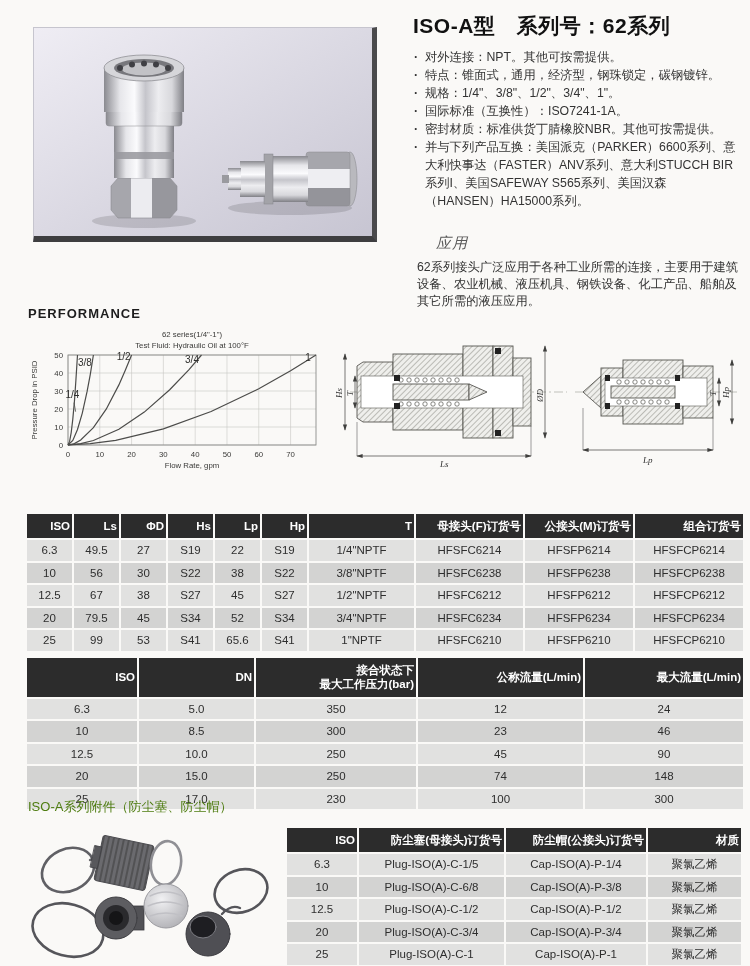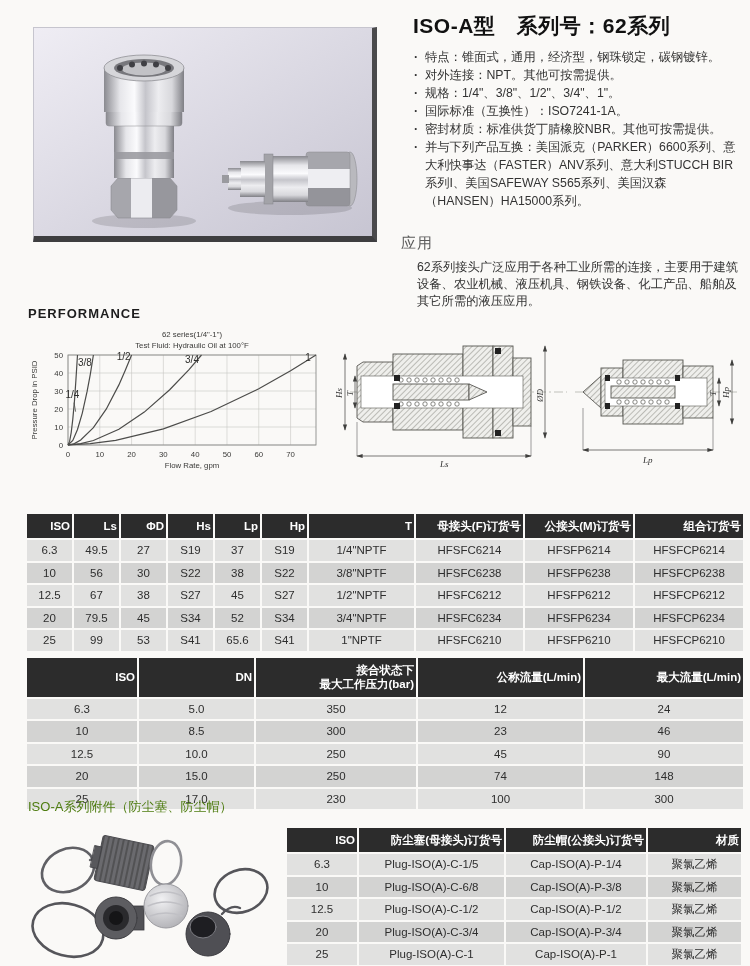--- a/index.html
+++ b/index.html
@@ -6,21 +6,21 @@
   .page{position:relative;width:750px;height:966px;background:#faf9f7;overflow:hidden;
         font-family:"Liberation Sans","DejaVu Sans",sans-serif;color:#2e2e2e;}
   .abs{position:absolute;}
 
   
   .title{left:413px;top:12px;width:330px;font-size:21px;font-weight:bold;color:#111;letter-spacing:.5px;}
   .bullets{left:413px;top:48px;width:329px;list-style:none;margin:0;padding:0;
            font-size:12.3px;line-height:18px;color:#333;}
   .bullets li{position:relative;padding-left:12px;}
   .bullets li::before{content:"·";position:absolute;left:1px;font-weight:bold;}
-  .app-head{left:401px;top:234px;font-size:15px;color:#5a5a5a;letter-spacing:1px;}
+  .app-head{left:436px;top:234px;font-size:15px;color:#5a5a5a;letter-spacing:1px;font-style:italic;}
   .app-text{left:413px;top:255px;width:329px;font-size:12.3px;line-height:17px;color:#333;margin:4px;}
 
   
   .photo{left:33px;top:27px;width:338px;height:208px;
          border-right:5px solid #4a4a4c;border-bottom:6px solid #3e3e40;
          border-top:1px solid #c6c5ce;border-left:1px solid #c6c5ce;}
 
   
   .perf-head{left:28px;top:306px;font-size:13px;font-weight:bold;color:#1d1d1d;letter-spacing:1px;}
   .chart{left:28px;top:327px;}
@@ -117,22 +117,22 @@
         <rect x="230" y="126" width="9" height="50" fill="#a3a3a8" stroke="#85858a" stroke-width=".5"></rect>
         <rect x="206" y="133" width="25" height="36" fill="url(#gh)"></rect>
         <rect x="194" y="140" width="13" height="22" fill="url(#gh)"></rect>
         <rect x="188" y="147" width="7" height="8" fill="#9a9a9f"></rect>
       </g>
     </svg>
   </div>
 
   <div class="abs title">ISO-A型　系列号：62系列</div>
   <ul class="abs bullets" id="features">
+      <li>对外连接：NPT。其他可按需提供。</li>
       <li>特点：锥面式，通用，经济型，钢珠锁定，碳钢镀锌。</li>
-      <li>对外连接：NPT。其他可按需提供。</li>
       <li>规格：1/4"、3/8"、1/2"、3/4"、1"。</li>
       <li>国际标准（互换性）：ISO7241-1A。</li>
       <li>密封材质：标准供货丁腈橡胶NBR。其他可按需提供。</li>
       <li>并与下列产品互换：美国派克（PARKER）6600系列、意大利快事达（FASTER）ANV系列、意大利STUCCH BIR系列I、美国SAFEWAY S565系列、美国汉森（HANSEN）HA15000系列。</li>
     </ul>
   <div class="abs app-head">应用</div>
   <p class="abs app-text">62系列接头广泛应用于各种工业所需的连接，主要用于建筑设备、农业机械、液压机具、钢铁设备、化工产品、船舶及其它所需的液压应用。</p>
 
   <div class="abs perf-head">PERFORMANCE</div>
   <svg class="abs chart" id="perf-chart" width="296" height="150" viewBox="0 0 296 150">
@@ -306,21 +306,21 @@
           <th>公接头(M)订货号</th>
           <th>组合订货号</th>
         </tr>
       </thead>
     <tbody>
         <tr>
           <td>6.3</td>
           <td>49.5</td>
           <td>27</td>
           <td>S19</td>
-          <td>37</td>
+          <td>22</td>
           <td>S19</td>
           <td>1/4"NPTF</td>
           <td>HFSFC6214</td>
           <td>HFSFP6214</td>
           <td>HFSFCP6214</td>
         </tr>
         <tr>
           <td>10</td>
           <td>56</td>
           <td>30</td>

